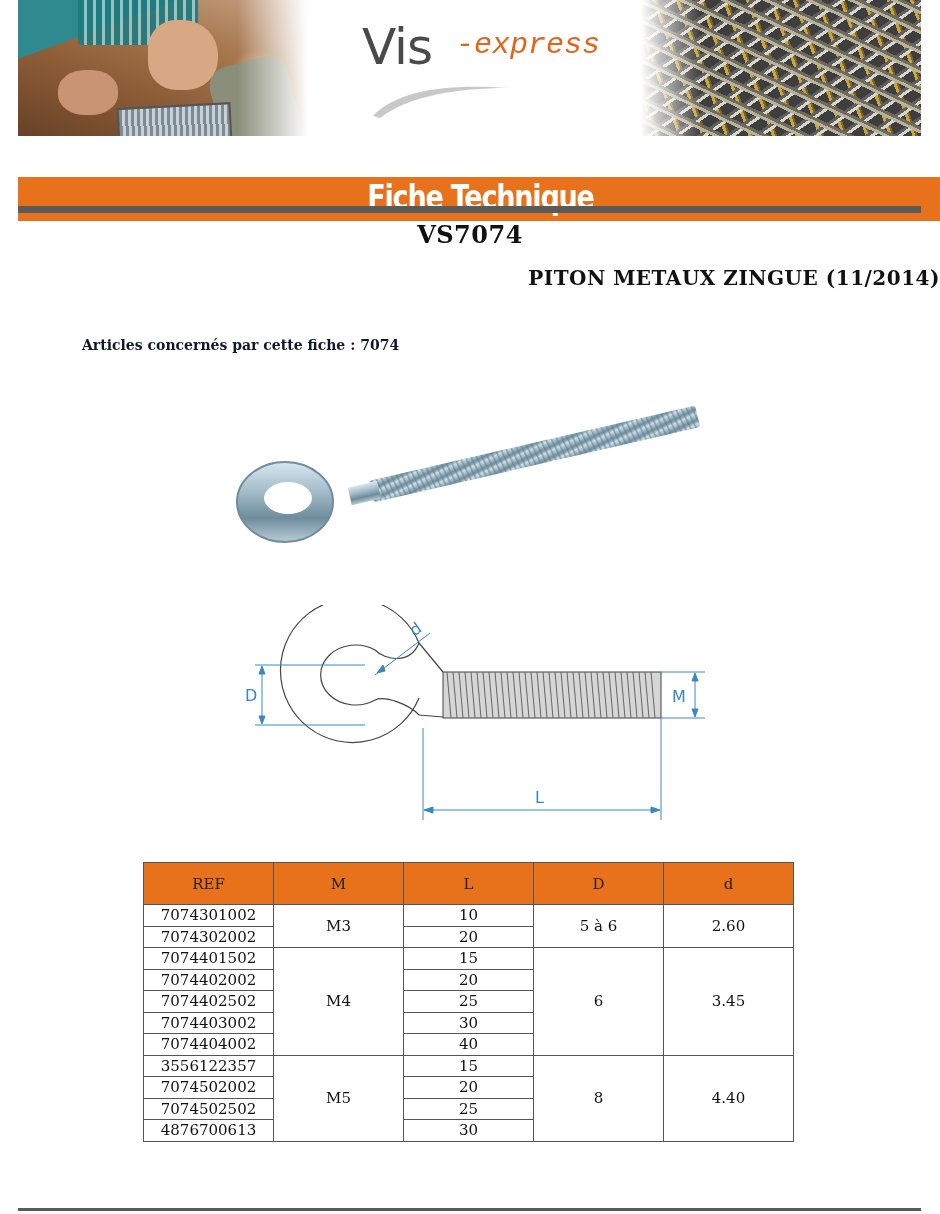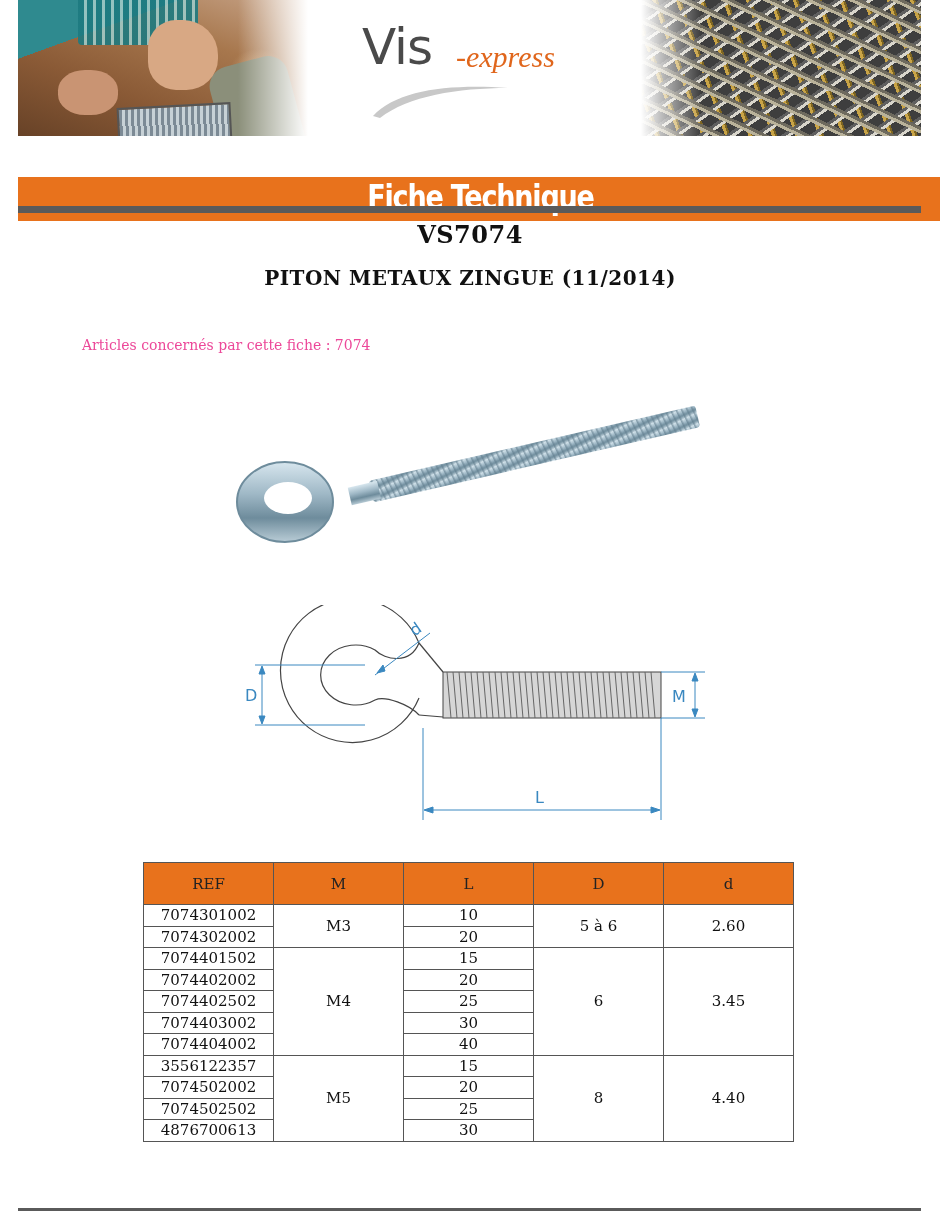--- a/index.html
+++ b/index.html
@@ -24,31 +24,31 @@
     background:
       repeating-linear-gradient(25deg, #b9b29a 0 3px, #6e6a5e 3px 6px, transparent 6px 18px),
       repeating-linear-gradient(-35deg, #d9d6cc 0 3px, #5f5f5f 3px 6px, transparent 6px 16px),
       repeating-linear-gradient(70deg, #c9a447 0 3px, #7d6522 3px 5px, transparent 5px 22px),
       #3e3e3e;
   }
   .photo-right .fade { position:absolute; left:0; top:0; width:60px; height:162px; background:linear-gradient(90deg, #fff, rgba(255,255,255,0)); }
 
   .logo { position:absolute; left:330px; top:18px; width:300px; height:100px; }
   .logo-vis { position:absolute; left:14px; top:0; font-family:"DejaVu Sans", sans-serif; font-size:50px; color:#4a4a4a; letter-spacing:-1px; }
-  .logo-express { position:absolute; left:108px; top:22px; font-family:Liberation Serif, serif; font-style:italic; font-size:30px; color:#e0661c; }
+  .logo-express { position:absolute; left:108px; top:10px; font-family:Liberation Mono, monospace; font-style:italic; font-size:30px; color:#e0661c; }
   .logo-swoosh { position:absolute; left:20px; top:62px; width:160px; height:40px; }
 
   .orange-bar { position:absolute; left:18px; top:177px; width:925px; height:44px; background:#e8721c; }
   .orange-bar span { position:absolute; left:0; right:0; top:1px; text-align:center; color:#fff; font-family:"DejaVu Sans", sans-serif; font-weight:bold; font-size:33px; letter-spacing:-1.5px; transform:scaleX(0.82); }
   .grey-bar { position:absolute; left:18px; top:206px; width:903px; height:7px; background:#5a5a5a; }
 
   
   .code { position:absolute; left:0; width:940px; top:220px; text-align:center; font-weight:bold; font-size:24px; letter-spacing:0.5px; }
-  .title { position:absolute; left:0; width:940px; top:266px; text-align:center; font-weight:bold; font-size:20px; letter-spacing:0.5px; }
-  .articles { position:absolute; left:82px; top:337px; font-size:14px; color:#ec4899; }
+  .title { position:absolute; left:0; width:940px; top:266px; text-align:right; font-weight:bold; font-size:20px; letter-spacing:0.5px; }
+  .articles { position:absolute; left:82px; top:337px; font-size:14px; color:#0f172a;font-weight:bold; }
 
   
   .product-photo { position:absolute; left:230px; top:400px; width:480px; height:150px; }
   .diagram { position:absolute; left:225px; top:605px; width:490px; height:225px; }
 
   
   .spec-table { position:absolute; left:143px; top:862px; border-collapse:collapse; font-size:15px; table-layout:fixed; }
   .spec-table col.c { width:130px; }
   .spec-table th { background:#e8721c; color:#222; font-weight:normal; height:21px; padding:10px; border:1px solid #555; text-align:center; }
   .spec-table td { border:1px solid #555; padding:0; height:20.5px; line-height:18px; text-align:center; }

